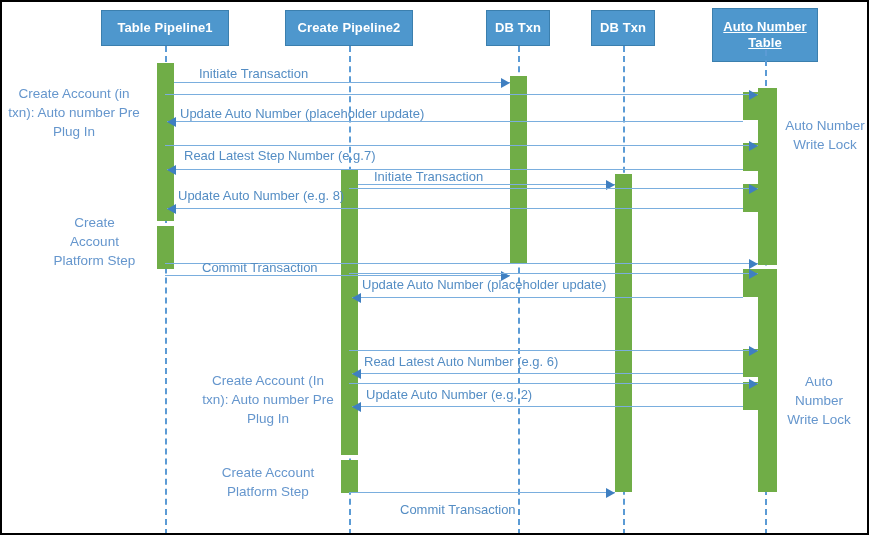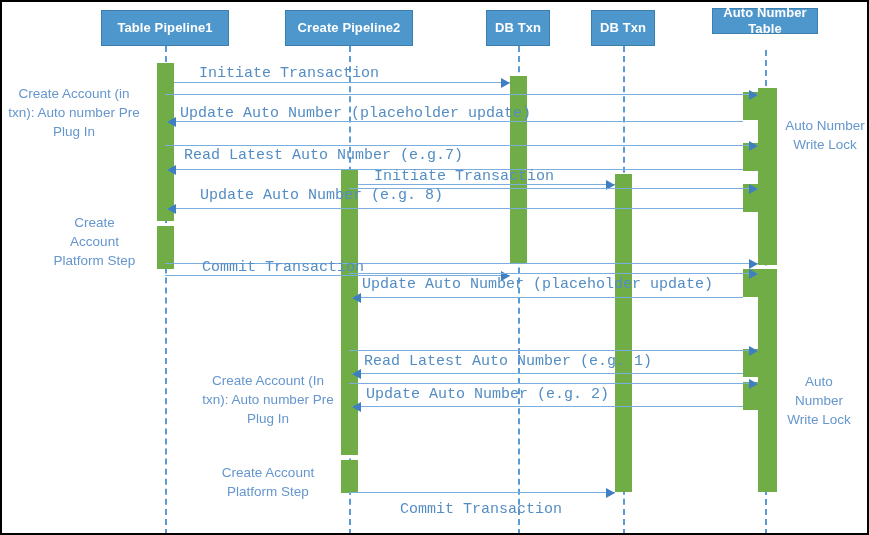--- a/index.html
+++ b/index.html
@@ -67,44 +67,44 @@
     border-left: 9px solid #3f7fc1;
   }
   .arrowhead.left {
     border-right: 9px solid #3f7fc1;
   }
 
   
   .msg-label {
     position: absolute;
     color: #548dc4;
-    font-size: 15px;
+    font-size: 13px;
     line-height: 14px;
     white-space: nowrap;
-    font-family: Liberation Mono, monospace;
+    font-family: Liberation Sans, sans-serif;
   }
   .side-label {
     position: absolute;
     color: #6596cd;
     font-size: 13.5px;
     line-height: 19px;
     text-align: center;
     font-family: "Liberation Sans", sans-serif;
   }
 </style>
 </head>
 <body>
 
 <div id="canvas">
   <div id="participants-layer">
       <div class="participant" style="left: 99px; top: 8px; width: 128px; height: 36px;">Table Pipeline1</div>
       <div class="participant" style="left: 283px; top: 8px; width: 128px; height: 36px;">Create Pipeline2</div>
       <div class="participant" style="left: 484px; top: 8px; width: 64px; height: 36px;">DB Txn</div>
       <div class="participant" style="left: 589px; top: 8px; width: 64px; height: 36px;">DB Txn</div>
-      <div class="participant" style="left: 710px; top: 6px; width: 106px; height: 26px;">Auto Number Table</div>
+      <div class="participant" style="left: 710px; top: 6px; width: 106px; height: 54px; text-decoration: underline;">Auto Number Table</div>
     </div>
   <div id="lifelines-layer">
       <div class="lifeline" style="left: 163px; top: 44px; height: 489px;"></div>
       <div class="lifeline" style="left: 347px; top: 44px; height: 489px;"></div>
       <div class="lifeline" style="left: 516px; top: 44px; height: 489px;"></div>
       <div class="lifeline" style="left: 621px; top: 44px; height: 489px;"></div>
       <div class="lifeline" style="left: 763px; top: 48px; height: 485px;"></div>
     </div>
   <div id="activations-layer">
       <div class="activation" style="left: 155px; top: 61px; width: 17px; height: 158px;"></div>
@@ -128,44 +128,44 @@
       <div class="msg-label" style="left: 197px; top: 65px;">Initiate Transaction</div>
       <div class="msg" style="left: 163px; top: 92px; width: 593px;"></div>
       <div class="arrowhead right" style="top: 87.5px; left: 747px;"></div>
       <div class="msg" style="left: 165px; top: 119px; width: 576px;"></div>
       <div class="arrowhead left" style="top: 114.5px; left: 165px;"></div>
       <div class="msg-label" style="left: 178px; top: 105px;">Update Auto Number (placeholder update)</div>
       <div class="msg" style="left: 163px; top: 143px; width: 593px;"></div>
       <div class="arrowhead right" style="top: 138.5px; left: 747px;"></div>
       <div class="msg" style="left: 165px; top: 167px; width: 576px;"></div>
       <div class="arrowhead left" style="top: 162.5px; left: 165px;"></div>
-      <div class="msg-label" style="left: 182px; top: 147px;">Read Latest Auto Number (e.g.7)</div>
+      <div class="msg-label" style="left: 182px; top: 147px;">Read Latest Step Number (e.g.7)</div>
       <div class="msg" style="left: 356px; top: 182px; width: 257px;"></div>
       <div class="arrowhead right" style="top: 177.5px; left: 604px;"></div>
       <div class="msg-label" style="left: 372px; top: 168px;">Initiate Transaction</div>
       <div class="msg" style="left: 347px; top: 186px; width: 409px;"></div>
       <div class="arrowhead right" style="top: 181.5px; left: 747px;"></div>
       <div class="msg" style="left: 165px; top: 206px; width: 576px;"></div>
       <div class="arrowhead left" style="top: 201.5px; left: 165px;"></div>
-      <div class="msg-label" style="left: 198px; top: 187px;">Update  Auto Number (e.g. 8)</div>
+      <div class="msg-label" style="left: 176px; top: 187px;">Update  Auto Number (e.g. 8)</div>
       <div class="msg" style="left: 163px; top: 261px; width: 593px;"></div>
       <div class="arrowhead right" style="top: 256.5px; left: 747px;"></div>
       <div class="msg" style="left: 163px; top: 273px; width: 345px;"></div>
       <div class="arrowhead right" style="top: 268.5px; left: 499px;"></div>
       <div class="msg-label" style="left: 200px; top: 259px;">Commit Transaction</div>
       <div class="msg" style="left: 347px; top: 271px; width: 409px;"></div>
       <div class="arrowhead right" style="top: 266.5px; left: 747px;"></div>
       <div class="msg" style="left: 350px; top: 295px; width: 391px;"></div>
       <div class="arrowhead left" style="top: 290.5px; left: 350px;"></div>
       <div class="msg-label" style="left: 360px; top: 276px;">Update  Auto Number (placeholder update)</div>
       <div class="msg" style="left: 347px; top: 348px; width: 409px;"></div>
       <div class="arrowhead right" style="top: 343.5px; left: 747px;"></div>
       <div class="msg" style="left: 350px; top: 371px; width: 391px;"></div>
       <div class="arrowhead left" style="top: 366.5px; left: 350px;"></div>
-      <div class="msg-label" style="left: 362px; top: 353px;">Read Latest Auto Number (e.g. 1)</div>
+      <div class="msg-label" style="left: 362px; top: 353px;">Read Latest Auto Number (e.g. 6)</div>
       <div class="msg" style="left: 347px; top: 381px; width: 409px;"></div>
       <div class="arrowhead right" style="top: 376.5px; left: 747px;"></div>
       <div class="msg" style="left: 350px; top: 404px; width: 391px;"></div>
       <div class="arrowhead left" style="top: 399.5px; left: 350px;"></div>
       <div class="msg-label" style="left: 364px; top: 386px;">Update Auto Number (e.g. 2)</div>
       <div class="msg" style="left: 347px; top: 490px; width: 266px;"></div>
       <div class="arrowhead right" style="top: 485.5px; left: 604px;"></div>
       <div class="msg-label" style="left: 398px; top: 501px;">Commit Transaction</div>
     </div>
   <div id="side-labels-layer">

